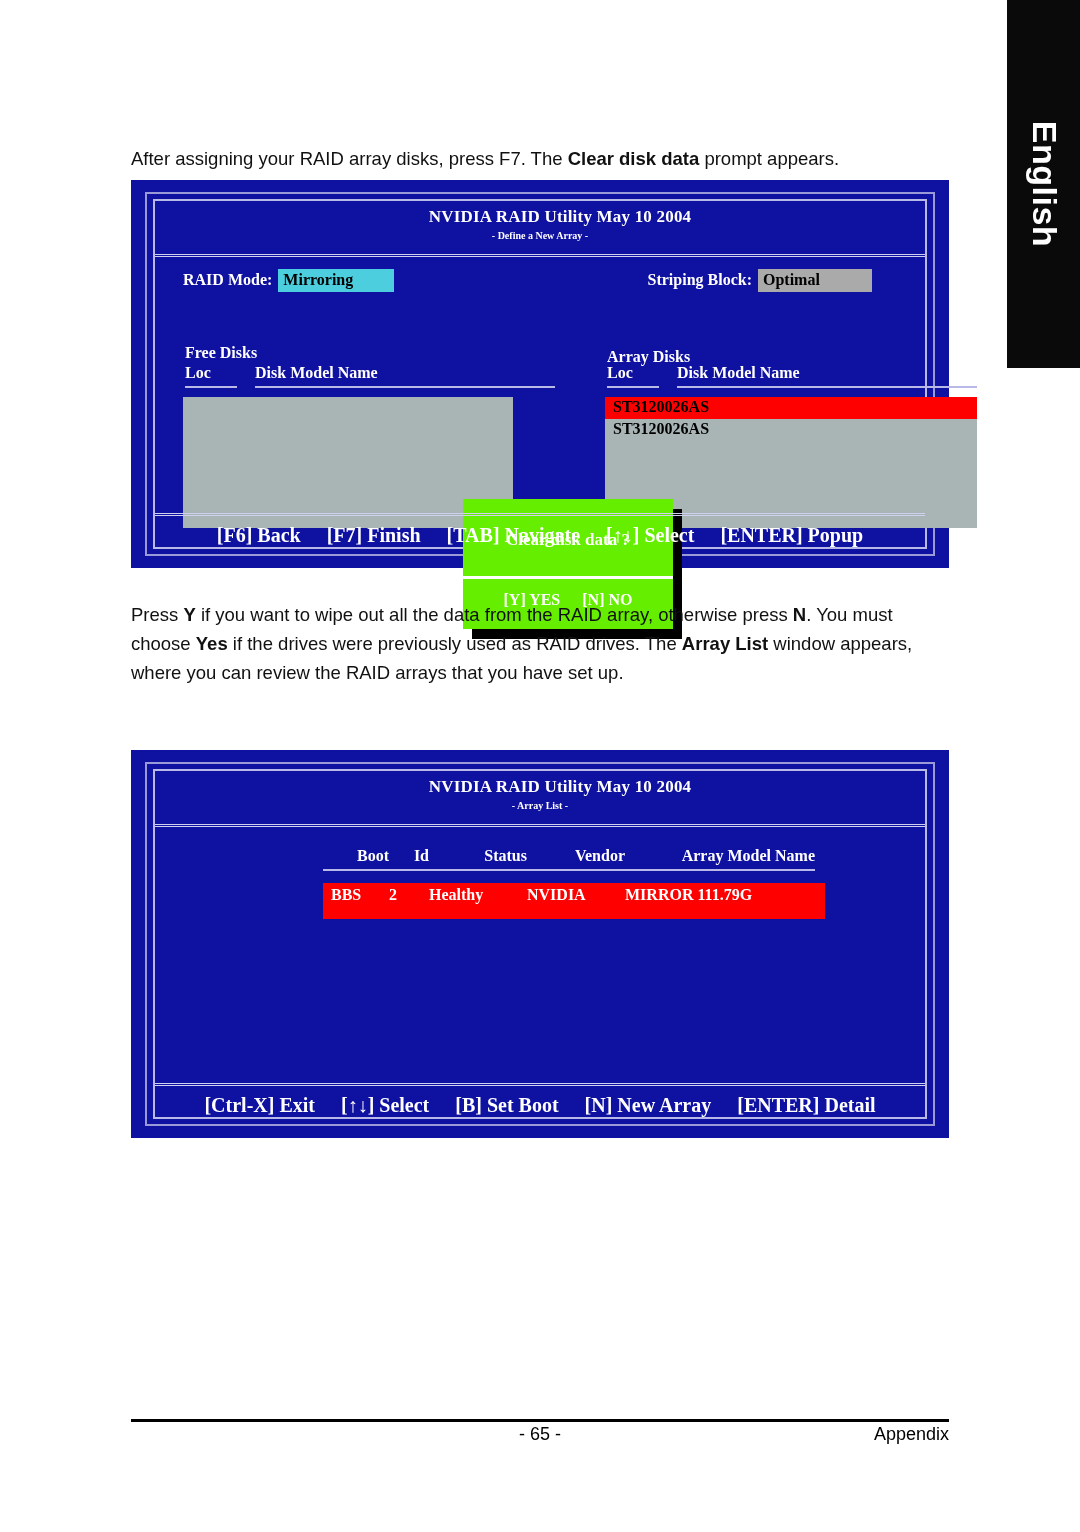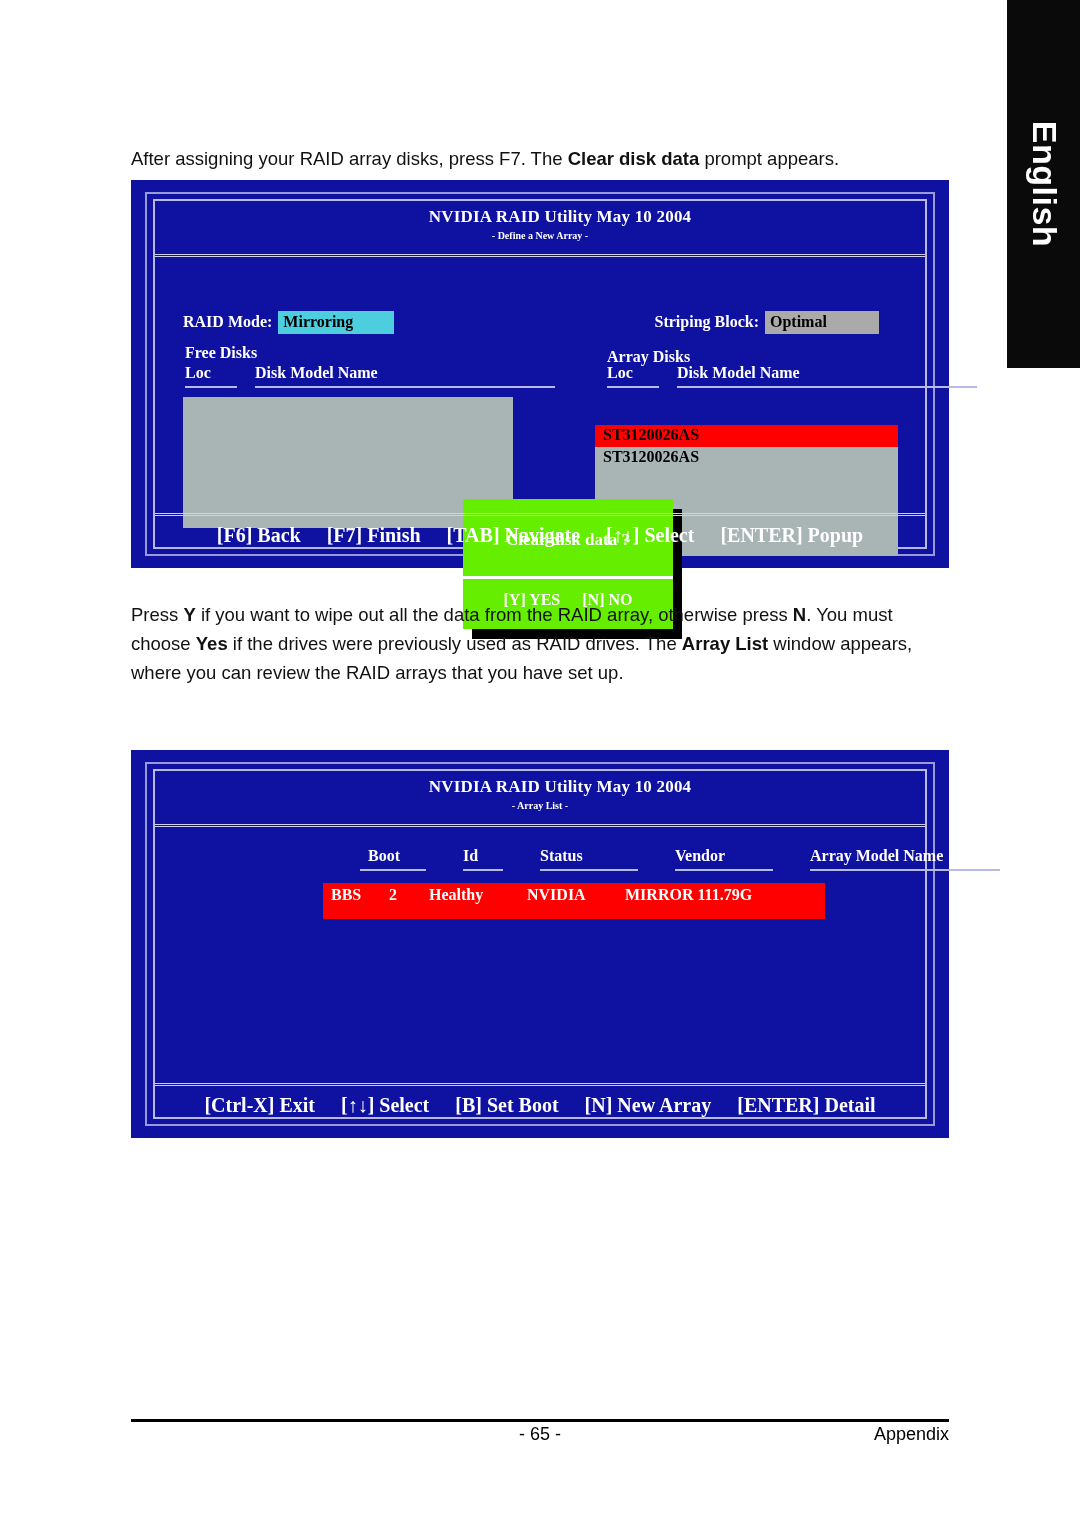--- a/index.html
+++ b/index.html
@@ -121,21 +121,21 @@
     font-size: 20px;
     padding-top: 8px;
   }
   .bios .footbar span { margin: 0 13px; white-space: nowrap; }
 
   
   #bios1 { left: 131px; top: 180px; width: 818px; height: 388px; }
 
   .row-mode {
     position: absolute;
-    left: 28px; top: 68px; right: 28px; height: 26px; margin-top: 42px;
+    left: 28px; top: 68px; right: 35px; height: 26px;
   }
   .lbl {
     color: #ffffff;
     font-family: "Liberation Serif", serif;
     font-weight: bold;
     font-size: 16px;
   }
   .field-box {
     display: inline-block;
     font-family: "Liberation Serif", serif;
@@ -168,21 +168,21 @@
   #loc2-lbl  { left: 452px; width: 52px; border-bottom: 2px solid #b9b9e8; padding-bottom:4px;}
   #dmn2-lbl  { left: 522px; width: 300px; border-bottom: 2px solid #b9b9e8; padding-bottom:4px;}
 
   .disk-panel {
     position: absolute;
     background: #a9b4b4;
     top: 196px;
     height: 131px;
   }
   #panel-free  { left: 28px;  width: 330px; }
-  #panel-array { left: 440px; width: 303px; margin-top: 28px; }
+  #panel-array { left: 450px; width: 372px; }
 
   .disk-row {
     font-family: "Liberation Serif", serif;
     font-weight: bold;
     font-size: 16px;
     color: #000000;
     height: 22px;
     line-height: 20px;
     padding-left: 8px;
     box-sizing: border-box;
@@ -255,22 +255,21 @@
     white-space: nowrap;
   }
   .at-head span {
     display: inline-block;
     color: #ffffff;
     font-family: "Liberation Serif", serif;
     font-weight: bold;
     font-size: 16px;
     border-bottom: 2px solid #b9b9e8;
     padding-bottom: 4px;
-    text-align: left;
-    margin-left: 37px;
+    text-align: right;
   }
   .at-row {
     background: #ff0000;
     display: inline-block;
     padding: 3px 10px 3px 0;
     margin-top: 6px;
   }
   .at-row span {
     display: inline-block;
     color: #ffffff;

